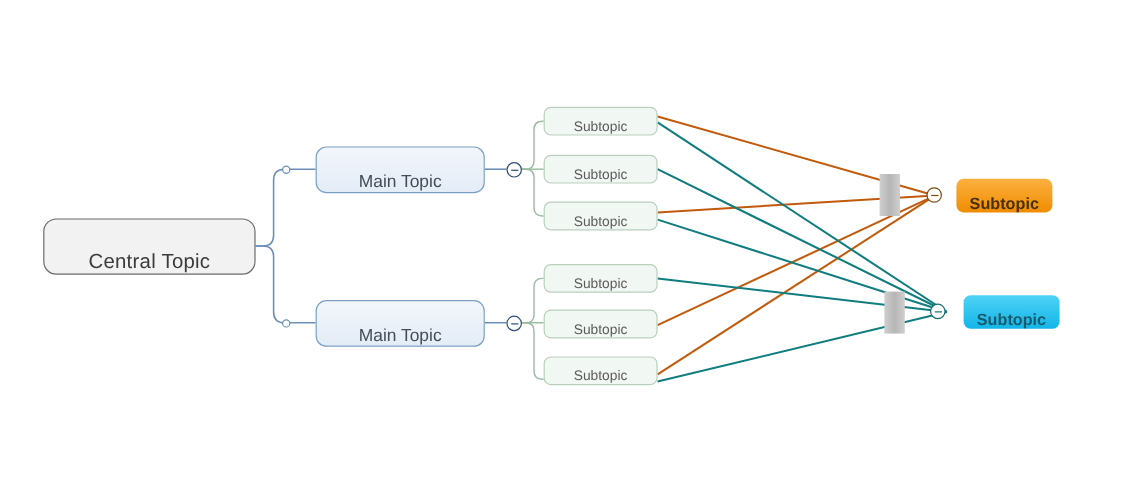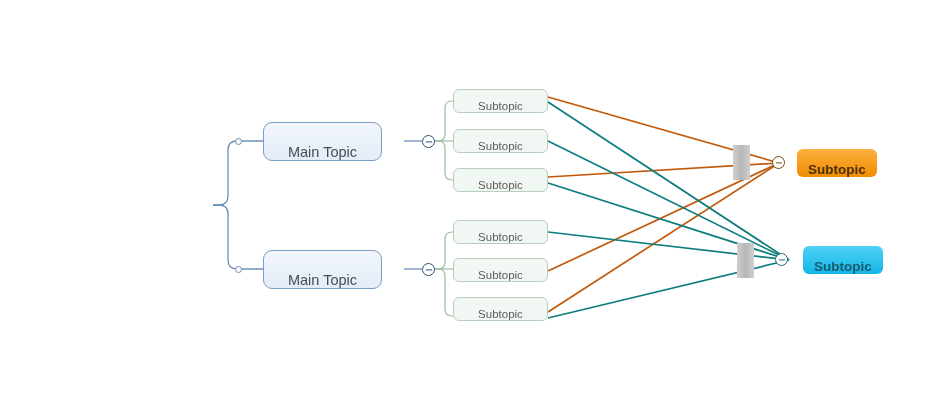--- a/index.html
+++ b/index.html
@@ -44,21 +44,21 @@
     border: 1.4px solid #6b6b6b;
     border-radius: 11px;
     background: #f2f2f2;
     color: #3b3b3b;
     font-size: 17px;
     letter-spacing: .2px;
   }
 
   
   .node-main {
-    width: 119px;
+    width: 141px;
     height: 39px;
     border: 1.3px solid #7a9fc4;
     border-radius: 9px;
     background: linear-gradient(#f2f6fb, #e4ecf7);
     color: #444d55;
     font-size: 14.5px;
   }
   .node-main-1 { left: 263px; top: 122px; }
   .node-main-2 { left: 263px; top: 250px; }
 
@@ -183,20 +183,23 @@
     <path d="M548,102 L789,260" fill="none" stroke="#0f7c7e" stroke-width="1.7"></path>
     <path d="M548,141 L789,260" fill="none" stroke="#0f7c7e" stroke-width="1.7"></path>
     <path d="M548,183 L789,260" fill="none" stroke="#0f7c7e" stroke-width="1.7"></path>
     <path d="M548,232 L789,260" fill="none" stroke="#0f7c7e" stroke-width="1.7"></path>
     <path d="M548,318 L789,260" fill="none" stroke="#0f7c7e" stroke-width="1.7"></path>
   </svg>
 
   <div class="node-gray gray-1"></div>
   <div class="node-gray gray-2"></div>
 
+  <div class="node node-central">
+    <span>Central Topic</span>
+  </div>
 
   <div class="node node-main node-main-1">
     <span>Main Topic</span>
   </div>
   <div class="node node-main node-main-2">
     <span>Main Topic</span>
   </div>
 
   <div class="node node-sub node-sub-1">
     <span>Subtopic</span>

